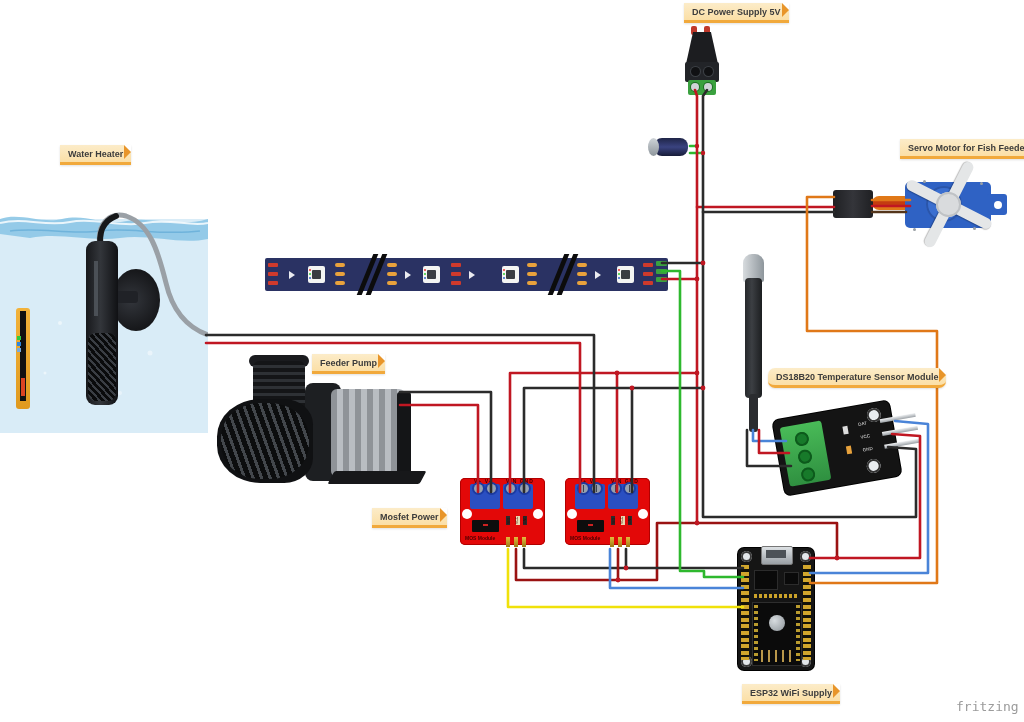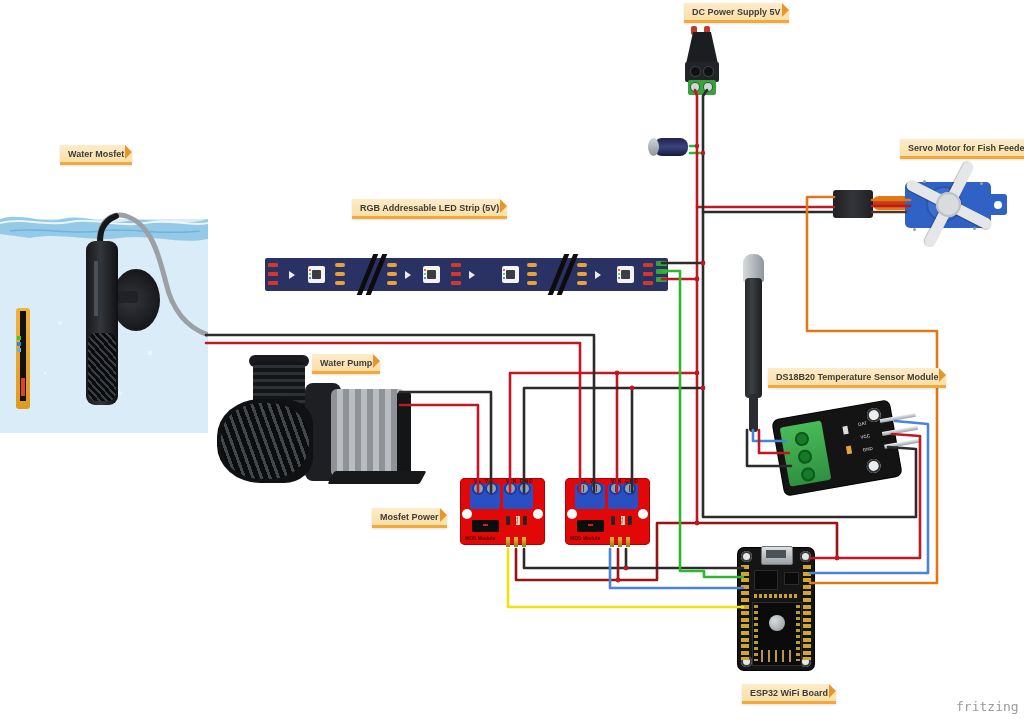--- a/index.html
+++ b/index.html
@@ -416,45 +416,41 @@
       <circle cx="618" cy="580" r="2.4" fill="#c01722"></circle>
       <circle cx="626" cy="568" r="2.4" fill="#c01722"></circle>
       <circle cx="837" cy="558" r="2.4" fill="#c01722"></circle>
       <circle cx="697" cy="146" r="2.2" fill="#c01722"></circle>
       <circle cx="703" cy="153" r="2.2" fill="#c01722"></circle>
     </g>
   </svg>
 
   <div class="note" style="left:60px;top:145px;">
     <span class="fold"></span>
-    <span>Water Mosfet</span>
+    <span>Water Heater</span>
   </div>
   <div class="note" style="left:684px;top:3px;">
     <span class="fold"></span>
     <span>DC Power Supply 5V</span>
   </div>
   <div class="note" style="left:900px;top:139px;">
     
     <span>Servo Motor for Fish Feeder</span>
   </div>
-  <div class="note" style="left:352px;top:199px;">
-    <span class="fold"></span>
-    <span>RGB Addressable LED Strip (5V)</span>
-  </div>
   <div class="note" style="left:312px;top:354px;">
     <span class="fold"></span>
-    <span>Water Pump</span>
+    <span>Feeder Pump</span>
   </div>
   <div class="note" style="left:372px;top:508px;">
     <span class="fold"></span>
     <span>Mosfet Power</span>
   </div>
-  <div class="note" style="left:768px;top:368px;">
+  <div class="note" style="left:768px;top:368px;border-radius:7px;">
     <span class="fold"></span>
     <span>DS18B20 Temperature Sensor Module</span>
   </div>
   <div class="note" style="left:742px;top:684px;">
     <span class="fold"></span>
-    <span>ESP32 WiFi Board</span>
+    <span>ESP32 WiFi Supply</span>
   </div>
 
   <div id="watermark">fritzing</div>
 </div>
 
 </body></html>

